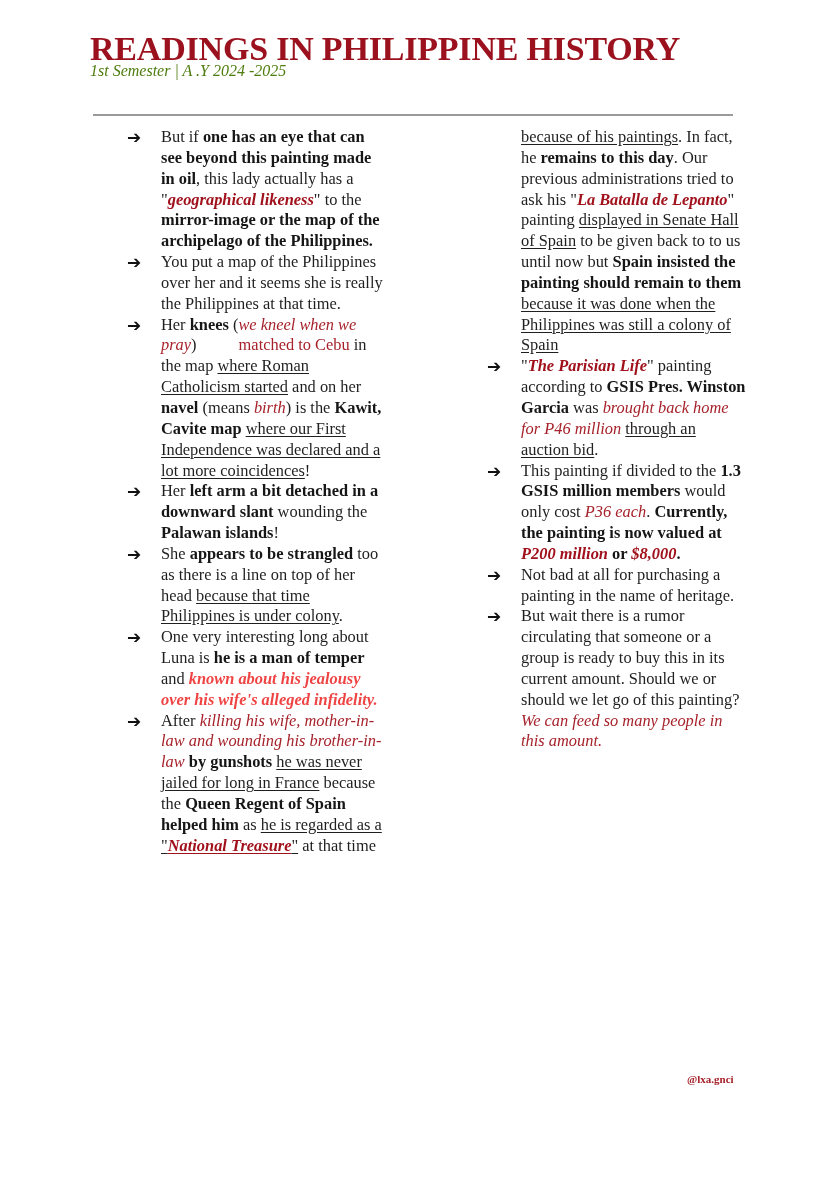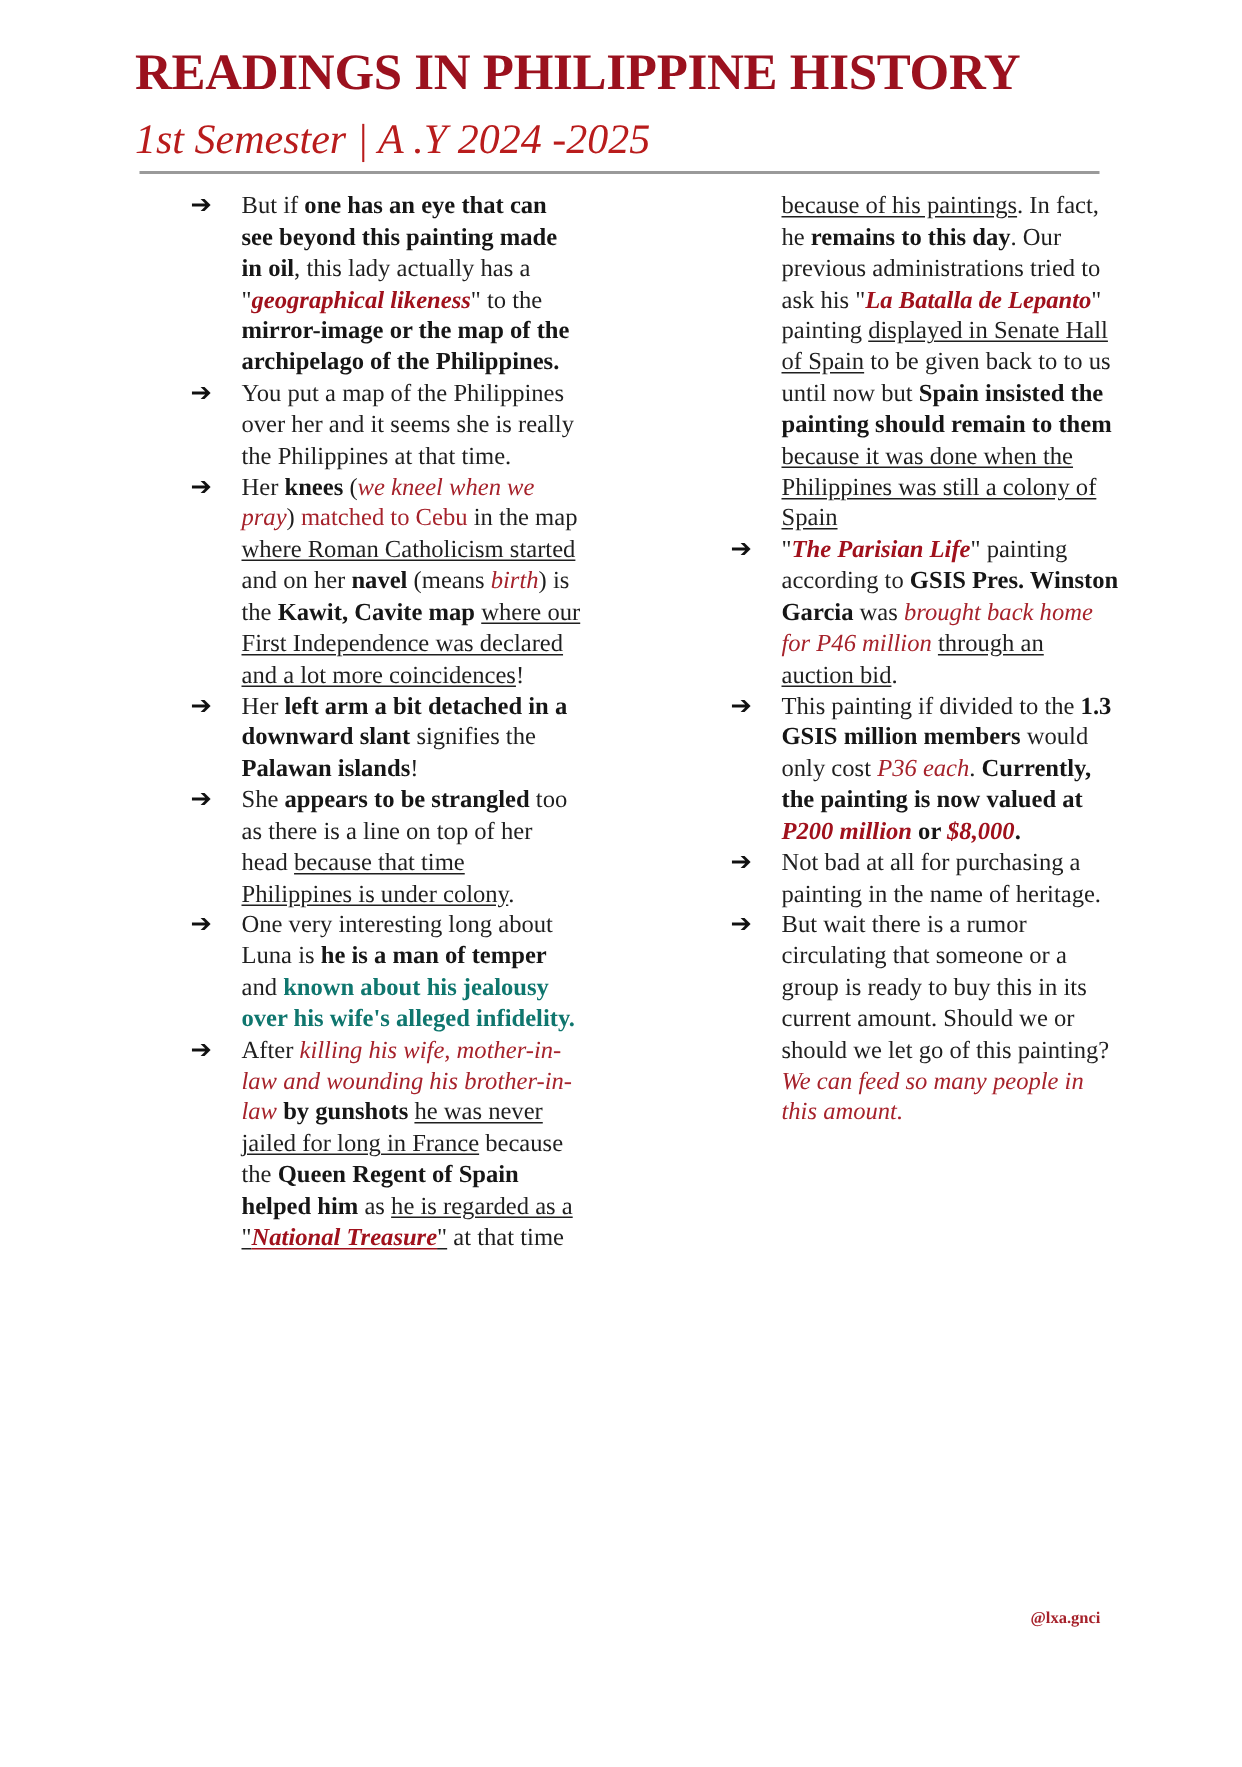--- a/index.html
+++ b/index.html
@@ -8,44 +8,44 @@
       font-family: "DejaVu Serif", "Liberation Serif", serif;
       color: #1f1f1f;
     }
     .title {
       position: absolute; left: 90px; top: 30px;
       font-family: "Liberation Serif", serif;
       font-weight: bold; font-size: 34px; letter-spacing: -0.2px;
       color: #9b111e; white-space: nowrap;
     }
     .subtitle {
-      position: absolute; left: 90px; top: 78px;
+      position: absolute; left: 90px; top: 62px;
       font-family: "Liberation Serif", serif;
-      font-style: italic; font-size: 28px; color: #b91c1c;
+      font-style: italic; font-size: 16px; color: #4d7c0f;
       white-space: nowrap;
     }
     .rule {
       position: absolute; left: 93px; top: 114px; width: 640px; height: 2px;
       background: #9a9a9a;
     }
     .col {
       position: absolute; top: 127px; width: 226px;
       font-family: "Liberation Serif", serif;
       font-size: 16.4px; line-height: 20.85px;
     }
     .col.left { left: 161px; }
     .col.right { left: 521px; }
     .item { position: relative; margin: 0; }
     .item .arrow {
       position: absolute; left: -34px; top: 0; font-size: 17px;
       font-family: "DejaVu Sans", sans-serif; font-weight: bold; color: #111;
     }
     b { font-weight: bold; color: #161616; }
-    .red { color: #a6222b; }
-    .rb { color: #0f766e; font-weight: bold; }
+    .red { color: #a6222b; margin-left: 38px; }
+    .rb { color: #ef4444; font-weight: bold; font-style: italic; }
     .ri { color: #a6222b; font-style: italic; }
     .rbi { color: #a0111c; font-weight: bold; font-style: italic; }
     .u { text-decoration: underline; text-underline-offset: 2px; }
     .footer {
       position: absolute; left: 687px; top: 1073px;
       font-family: "Liberation Serif", serif; font-weight: bold;
       font-size: 11px; color: #a6222b;
     }
   </style>
 </head>
@@ -56,21 +56,21 @@
 <div class="rule"></div>
 
 <div class="col left">
 
   <p class="item"><span class="arrow">➔</span><span>But if </span><b>one has an eye that can see beyond this painting made in oil</b><span>, this lady actually has a "</span><span class="rbi">geographical likeness</span><span>" to the </span><b>mirror-image or the map of the archipelago of the Philippines.</b></p>
 
   <p class="item"><span class="arrow">➔</span><span>You put a map of the Philippines over her and it seems she is really the Philippines at that time.</span></p>
 
   <p class="item"><span class="arrow">➔</span><span>Her </span><b>knees</b><span> (</span><span class="ri">we kneel when we pray</span><span>) </span><span class="red">matched to Cebu</span><span> in the map </span><span class="u">where Roman Catholicism started</span><span> and on her </span><b>navel</b><span> (means </span><span class="ri">birth</span><span>) is the </span><b>Kawit, Cavite map</b><span> </span><span class="u">where our First Independence was declared and a lot more coincidences</span><span>!</span></p>
 
-  <p class="item"><span class="arrow">➔</span><span>Her </span><b>left arm a bit detached in a downward slant</b><span> signifies the </span><b>Palawan islands</b><span>!</span></p>
+  <p class="item"><span class="arrow">➔</span><span>Her </span><b>left arm a bit detached in a downward slant</b><span> wounding the </span><b>Palawan islands</b><span>!</span></p>
 
   <p class="item"><span class="arrow">➔</span><span>She </span><b>appears to be strangled</b><span> too as there is a line on top of her head </span><span class="u">because that time Philippines is under colony</span><span>.</span></p>
 
   <p class="item"><span class="arrow">➔</span><span>One very interesting long about Luna is </span><b>he is a man of temper</b><span> and </span><span class="rb">known about his jealousy over his wife's alleged infidelity.</span></p>
 
   <p class="item"><span class="arrow">➔</span><span>After </span><span class="ri">killing his wife, mother-in-law and wounding his brother-in-law</span><span> </span><b>by gunshots</b><span> </span><span class="u">he was never jailed for long in France</span><span> because the </span><b>Queen Regent of  Spain helped him</b><span> as </span><span class="u">he is regarded as a "</span><span class="u rbi">National Treasure</span><span class="u">"</span><span> at that time</span></p>
 </div>
 
 <div class="col right">
   <p class="item"><span class="u">because of his paintings</span><span>. In fact, he </span><b>remains to this day</b><span>. Our previous administrations tried to ask his "</span><span class="rbi">La Batalla de Lepanto</span><span>" painting </span><span class="u">displayed in Senate Hall of Spain</span><span> to be given back to to us until now but </span><b>Spain insisted the painting should remain to them</b><span> </span><span class="u">because it was done when the Philippines was still a colony of Spain</span></p>

